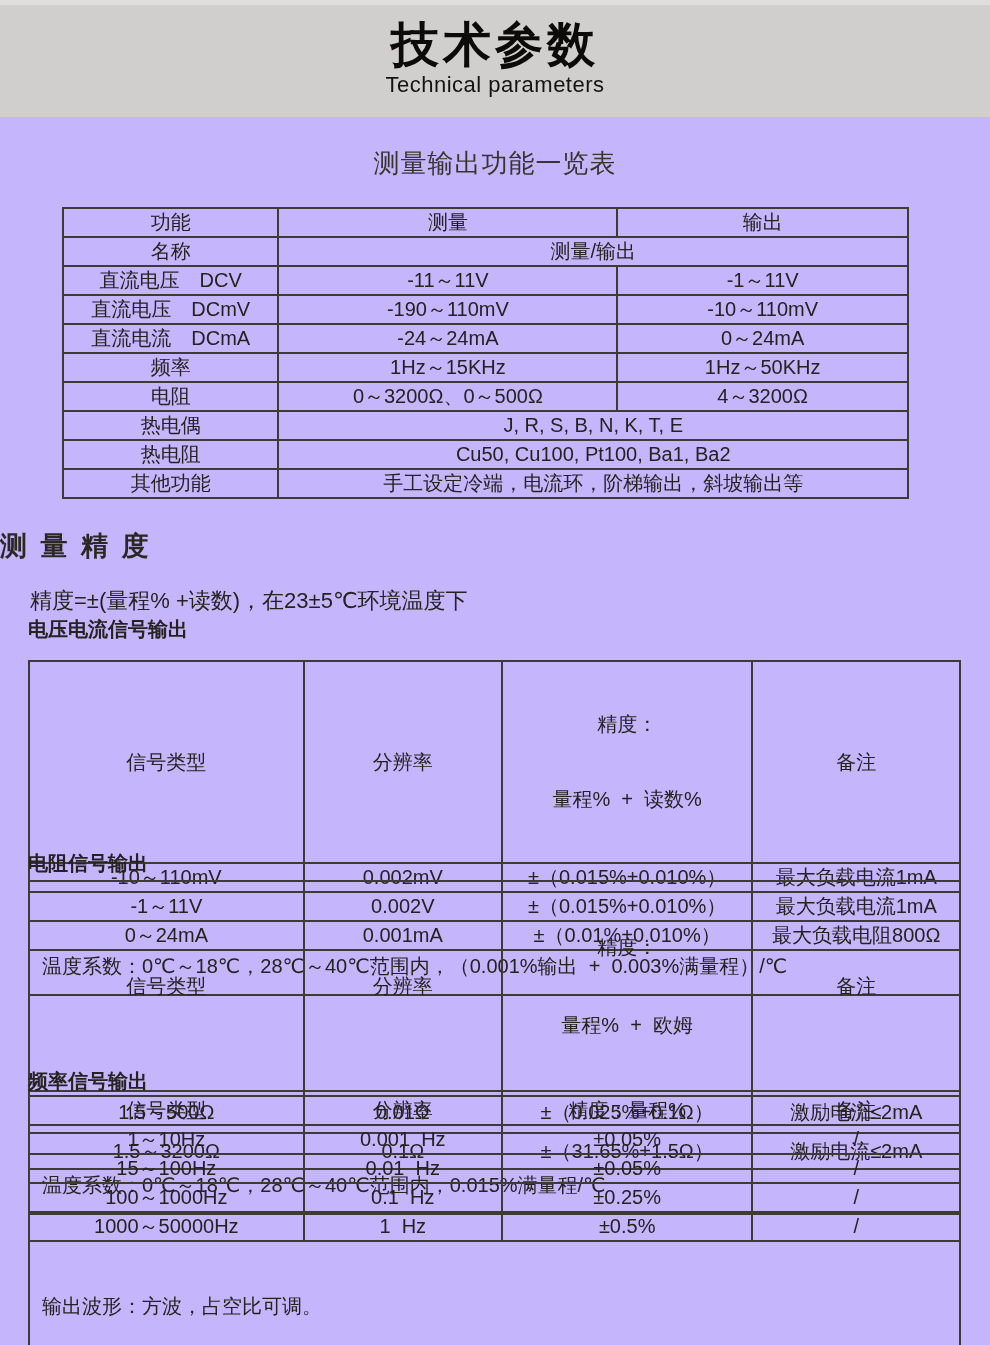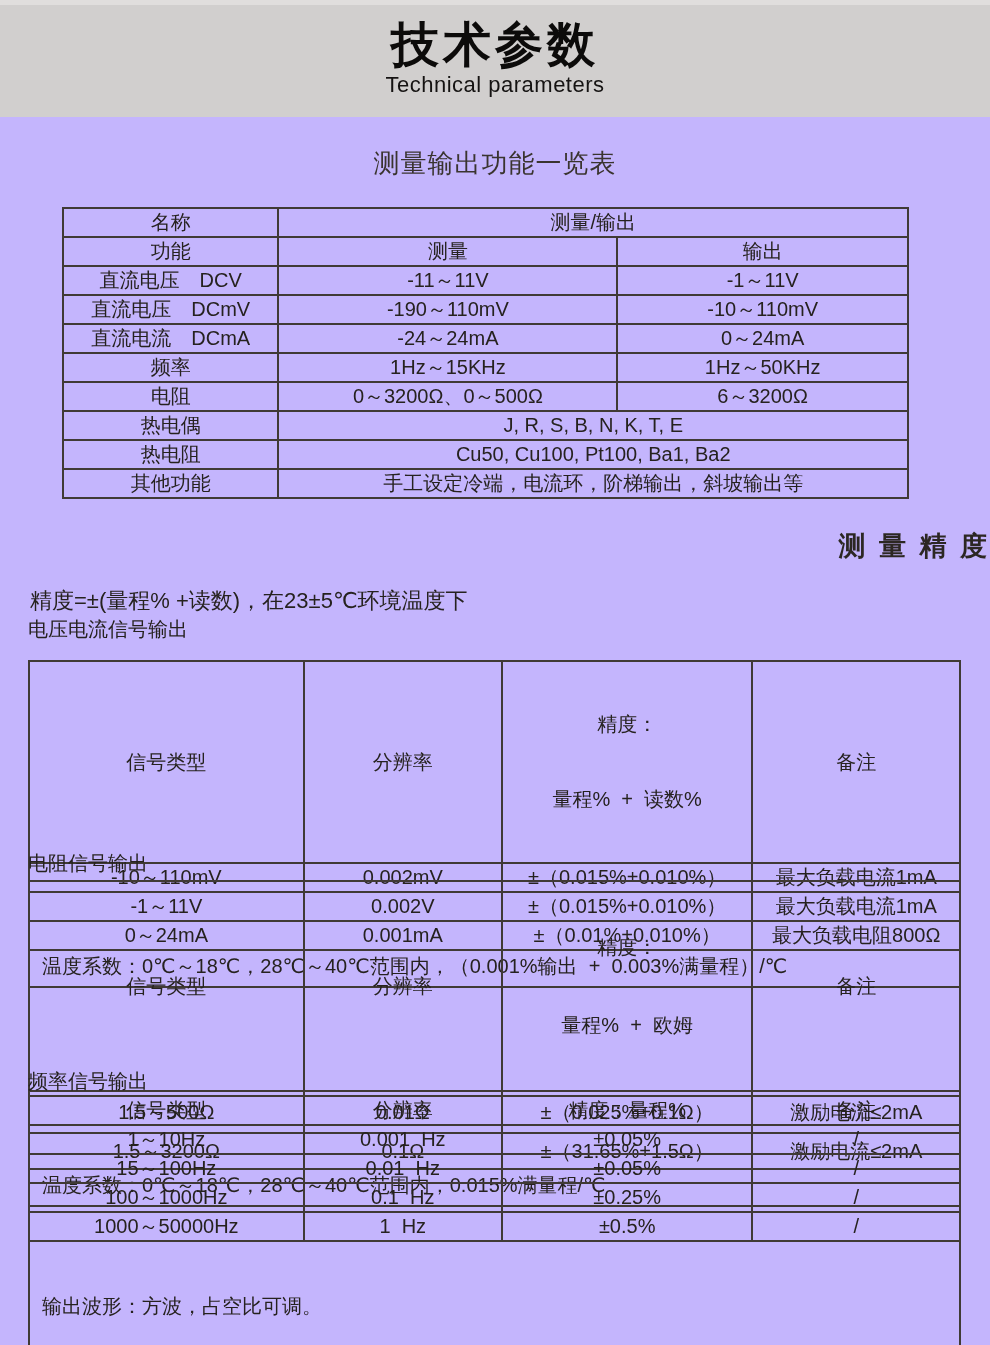--- a/index.html
+++ b/index.html
@@ -37,31 +37,31 @@
     letter-spacing:0.5px;
   }
   .sec-title{
     position:absolute;left:0;top:146px;width:990px;
     margin:0;text-align:center;
     font-size:26px;font-weight:normal;
     color:#3a342f;letter-spacing:1px;
   }
   .acc-title{
     position:absolute;left:0;top:528px;width:990px;
-    margin:0;text-align:right;
+    margin:0;text-align:left;
     font-size:27px;font-weight:bold;
     color:#2c2723;letter-spacing:3px;
   }
   .note-line{
     position:absolute;left:30px;top:586px;
     font-size:22px;color:#26221f;white-space:pre-wrap;
   }
   .block-label{
     position:absolute;left:28px;
-    font-size:20px;color:#26221f;white-space:pre-wrap;
+    font-size:20px;color:#26221f;white-space:pre-wrap;font-weight:bold;
   }
   .lbl-va{top:616px;}
   .lbl-res{top:850px;}
   .lbl-freq{top:1068px;}
 
   table{
     position:absolute;
     border-collapse:collapse;
     table-layout:fixed;
   }
@@ -78,21 +78,21 @@
   .t2{left:28px;top:660px;width:933px;}
   .t2 .hrow td{height:50px;line-height:25px;}
   .t2 .drow td{height:25px;}
   .t3{left:28px;top:880px;width:933px;}
   .t3 .hrow td{height:52px;line-height:26px;}
   .t3 .r1 td{height:40px;}
   .t3 .r2 td{height:34px;}
   .t4{left:28px;top:1095px;width:933px;}
   .t4 .hrow td,.t4 .drow td{height:24px;}
   .footer-cell{
-    text-align:left;padding:2px 4px 6px 12px;
+    text-align:left;padding:2px 4px 14px 12px;
     height:25px;
   }
   .footer-multi{
     text-align:left;padding:6px 4px 6px 12px;
     vertical-align:top;height:88px;
   }
   .footer-multi div{line-height:25px;}
   .acc-head-l1,.acc-head-l2{display:block;}
 </style>
 </head>
@@ -110,29 +110,29 @@
   <h2 class="sec-title">测量输出功能一览表</h2>
 
   <table class="t1">
     <colgroup>
         <col style="width:25.5%">
         <col style="width:40.1%">
         <col>
       </colgroup>
     <tbody>
       <tr>
-        <td>名称</td>
-        <td colspan="2">测量/输出</td>
-      </tr>
-      <tr>
         <td>功能</td>
         <td>测量</td>
         <td>输出</td>
       </tr>
       <tr>
+        <td>名称</td>
+        <td colspan="2">测量/输出</td>
+      </tr>
+      <tr>
         <td>直流电压　DCV</td>
         <td>-11～11V</td>
         <td>-1～11V</td>
       </tr>
       <tr>
         <td>直流电压　DCmV</td>
         <td>-190～110mV</td>
         <td>-10～110mV</td>
       </tr>
       <tr>
@@ -141,21 +141,21 @@
         <td>0～24mA</td>
       </tr>
       <tr>
         <td>频率</td>
         <td>1Hz～15KHz</td>
         <td>1Hz～50KHz</td>
       </tr>
       <tr>
         <td>电阻</td>
         <td>0～3200Ω、0～500Ω</td>
-        <td>6～3200Ω</td>
+        <td>4～3200Ω</td>
       </tr>
       <tr>
         <td>热电偶</td>
         <td colspan="2">J, R, S, B, N, K, T, E</td>
       </tr>
       <tr>
         <td>热电阻</td>
         <td colspan="2">Cu50, Cu100, Pt100, Ba1, Ba2</td>
       </tr>
       <tr>

